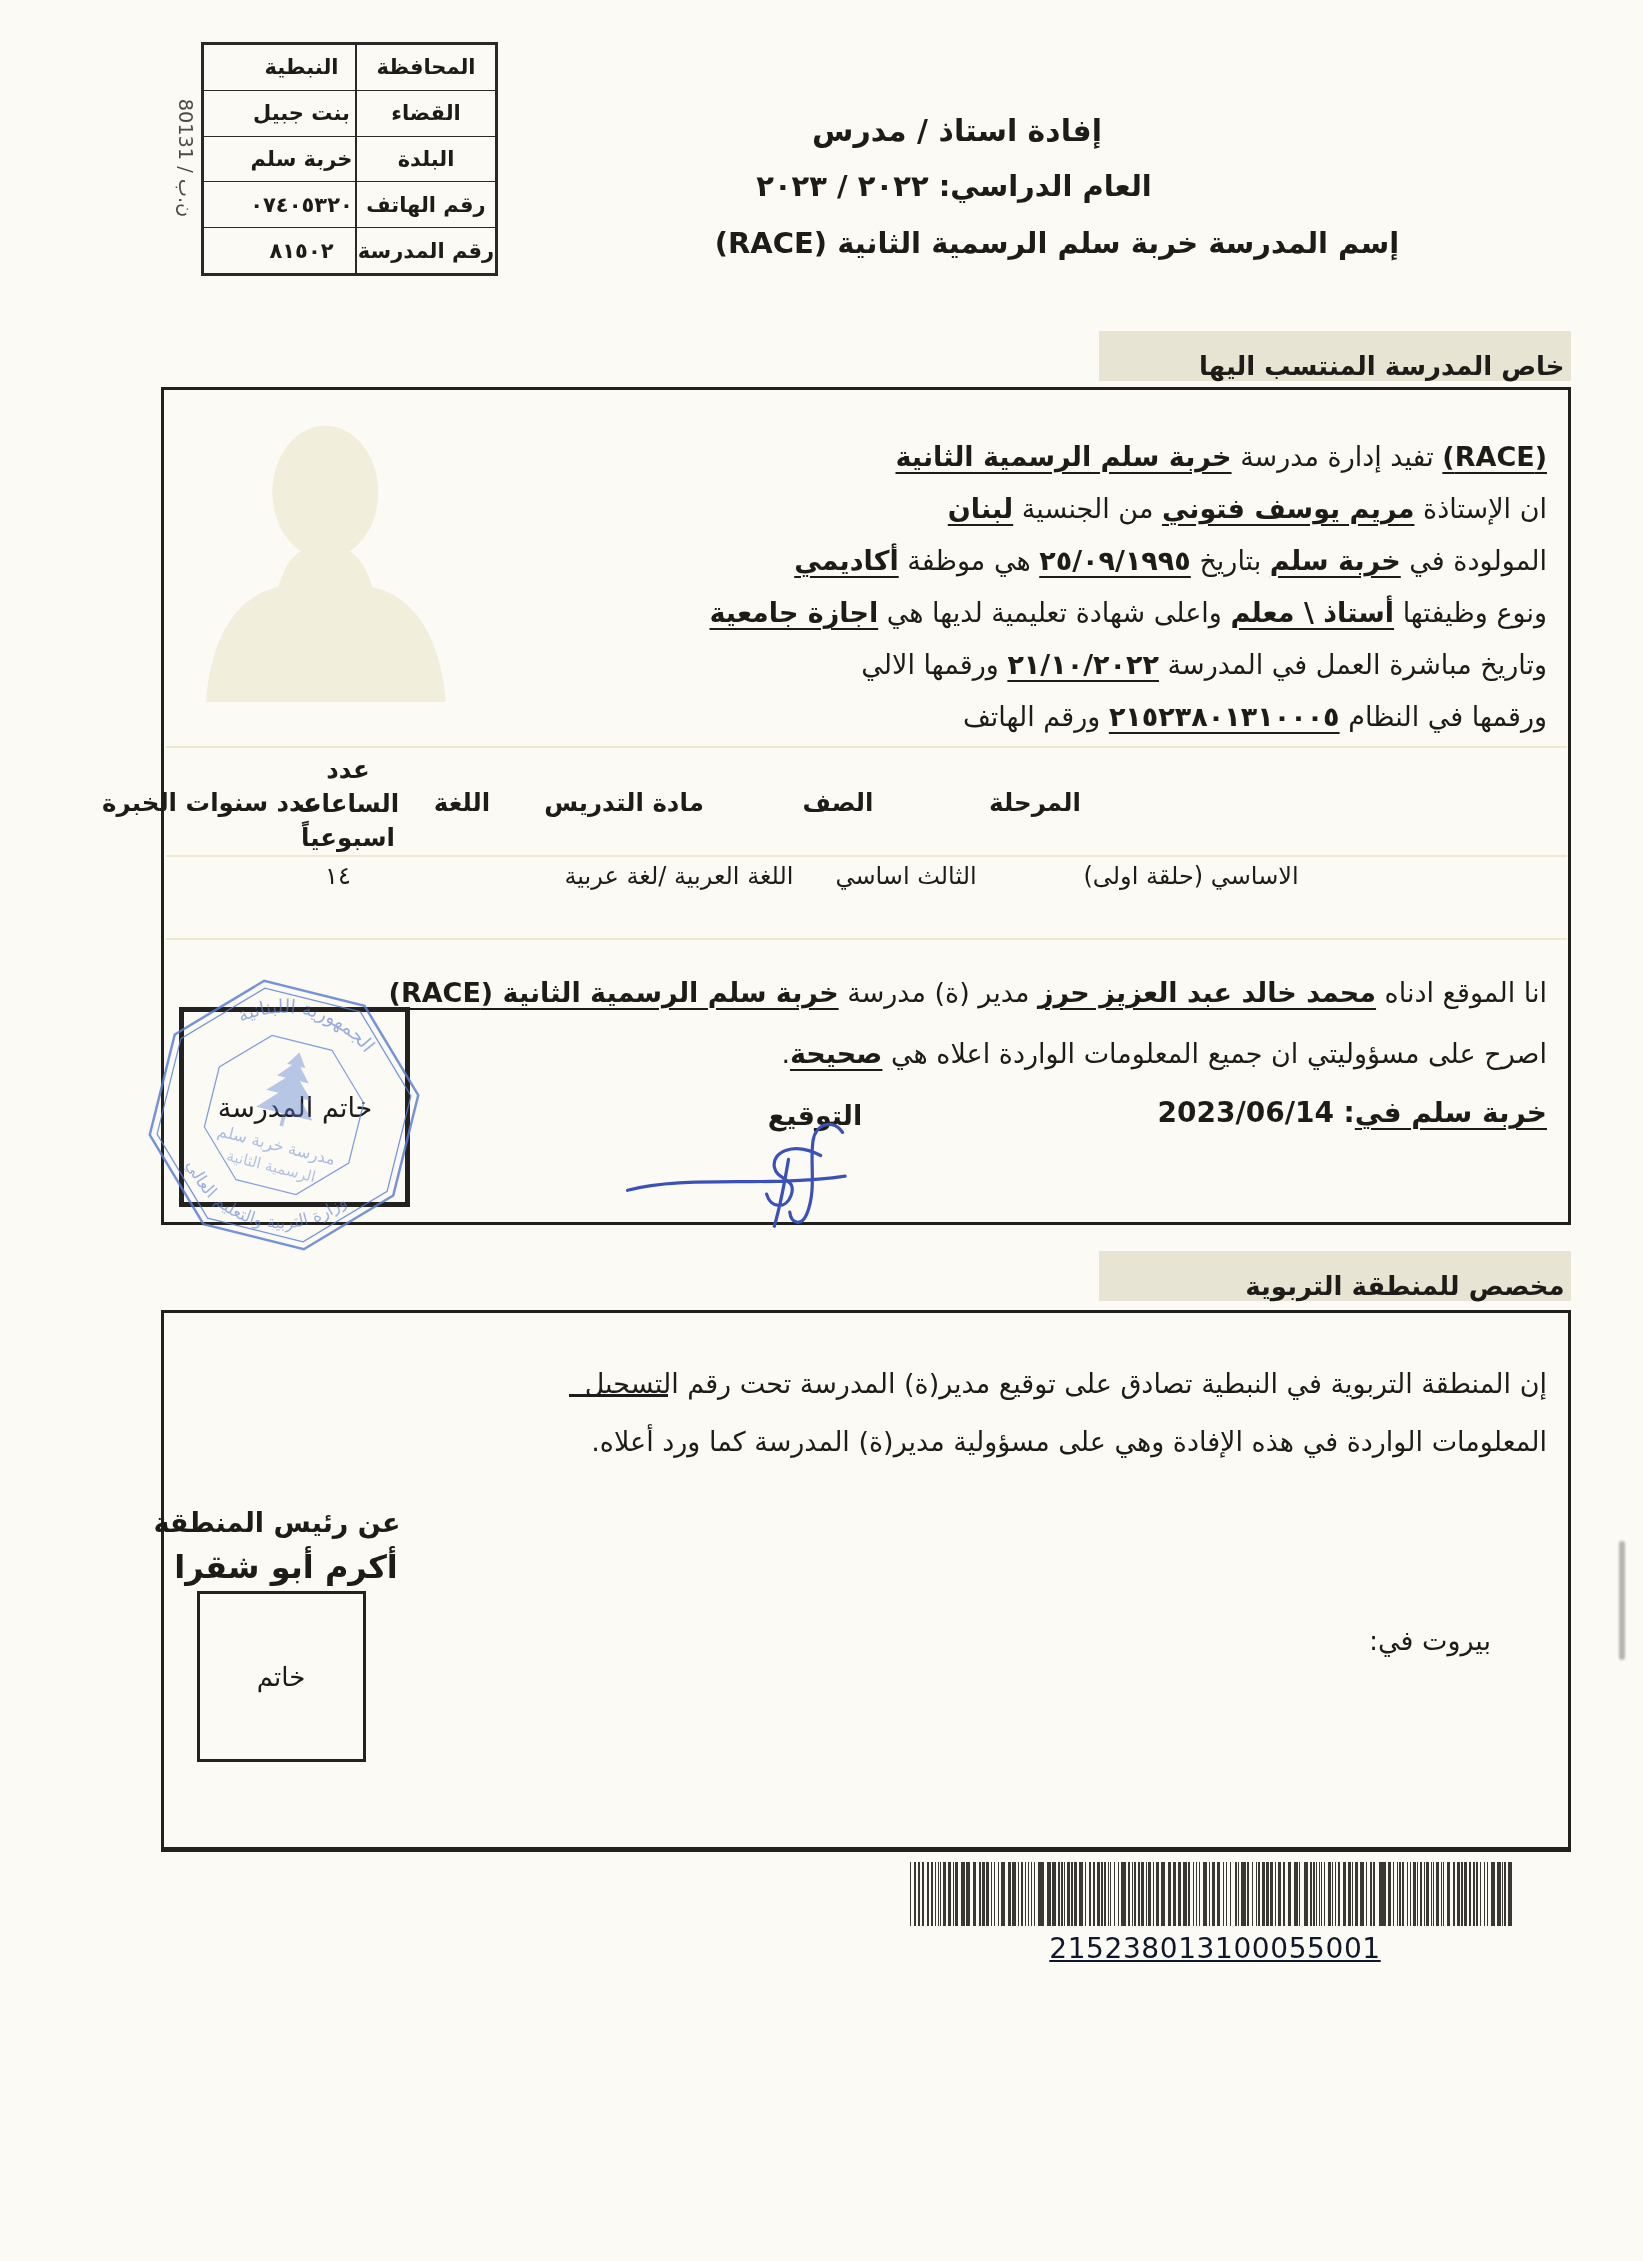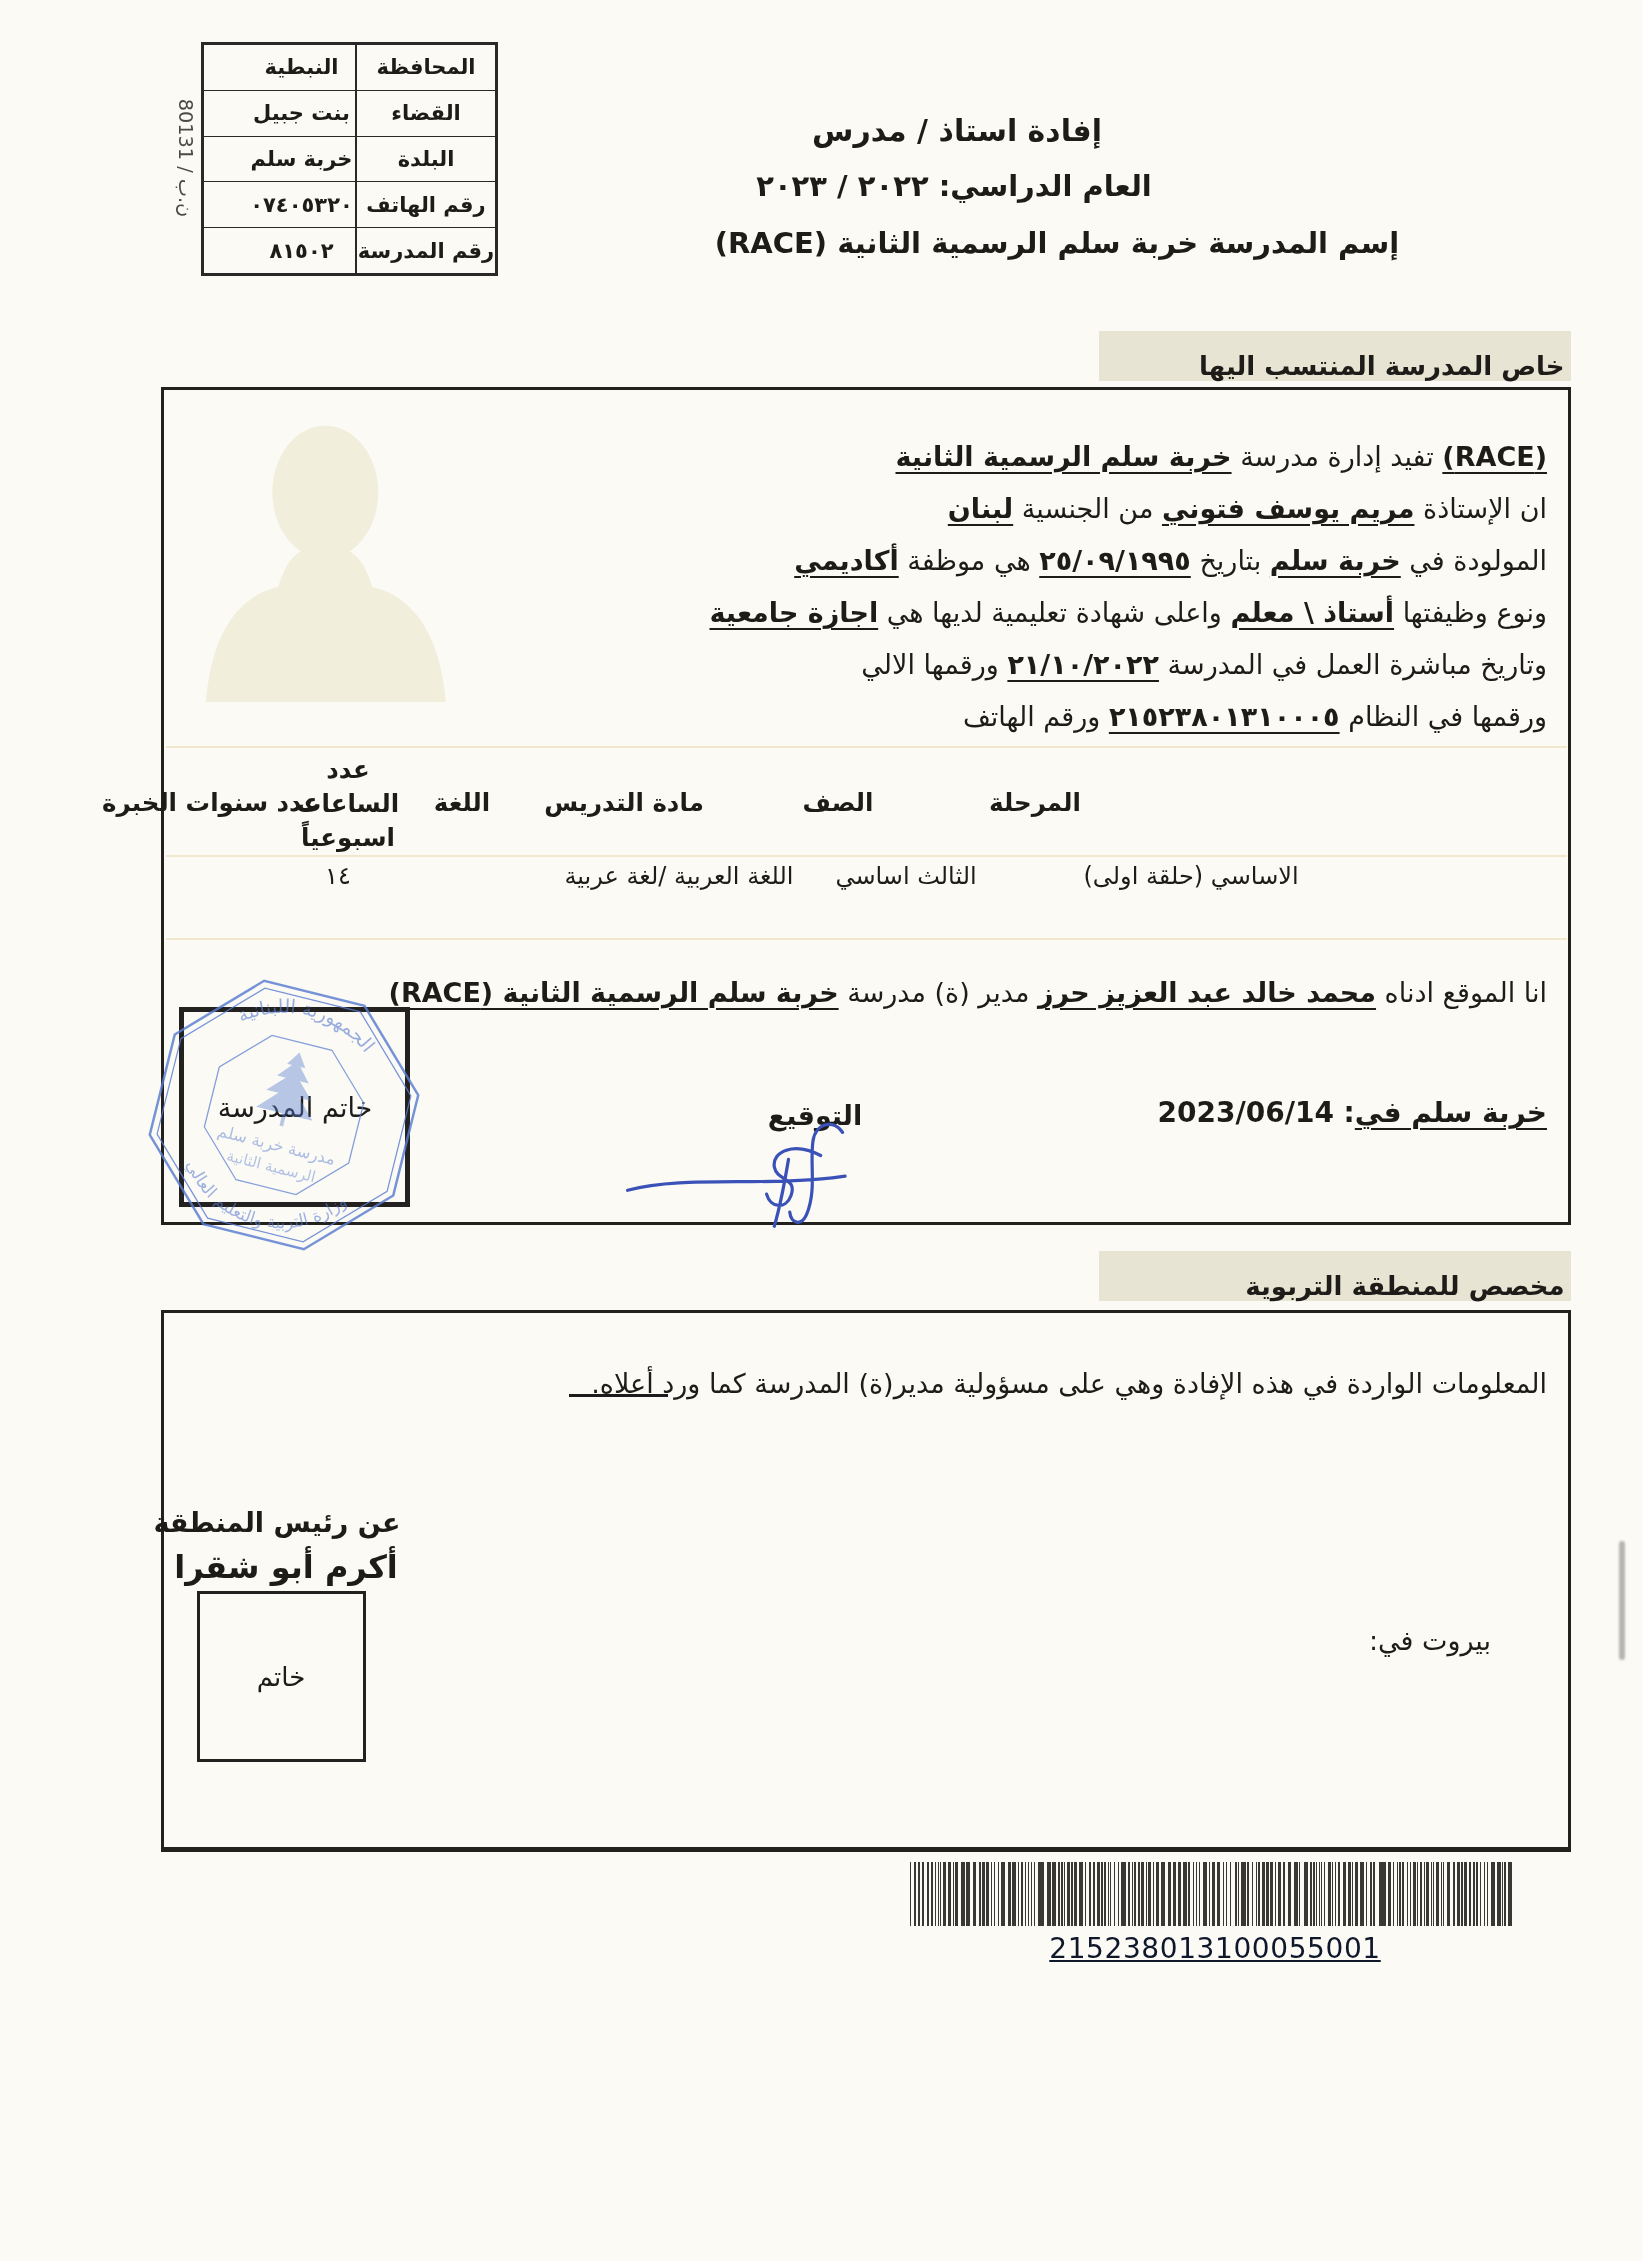--- a/index.html
+++ b/index.html
@@ -143,20 +143,21 @@
   <div class="th" style="left:348px;top:823px">اسبوعياً</div>
   <div class="th" style="left:211px;top:788px">عدد سنوات الخبرة</div>
 
   <div class="td" style="left:1191px;top:862px">الاساسي (حلقة اولى)</div>
   <div class="td" style="left:906px;top:862px">الثالث اساسي</div>
   <div class="td" style="left:679px;top:862px">اللغة العربية /لغة عربية</div>
   <div class="td" style="left:338px;top:862px">١٤</div>
 
   <div class="decl">
     <div class="dline"><span>انا الموقع ادناه </span><span class="bu">محمد خالد عبد العزيز حرز</span><span> مدير (ة) مدرسة </span><span class="bu">خربة سلم الرسمية الثانية (RACE)</span></div>
+    <div class="dline"><span>اصرح على مسؤوليتي ان جميع المعلومات الواردة اعلاه هي </span><span class="bu">صحيحة</span><span>.</span></div>
   </div>
 
   <div class="dateline"><span class="bu">خربة سلم في</span><span>: 2023/06/14</span></div>
   <div class="siglabel">التوقيع</div>
   <svg class="sig" viewBox="0 0 390 175">
     <path d="M352,22 C340,2 310,6 306,36 C301,72 312,112 296,150 C288,168 272,164 270,146
              M318,58 C276,36 242,52 246,76 C250,98 282,92 272,120 C264,142 240,140 234,118
              M18,112 C110,88 230,108 356,90
              M268,64 C262,100 254,140 246,168" fill="none" style="stroke:var(--signature_blue,#3a52b8)" stroke-width="5" stroke-linecap="round"></path>
   </svg>
@@ -188,20 +189,21 @@
       <text x="0" y="92" text-anchor="middle" font-size="24" style="fill:var(--stamp_blue,#5b7dd1);stroke:none" opacity="0.55">الرسمية الثانية</text>
     </g>
   </svg>
 
   <div class="banner banner2">
     <span>مخصص للمنطقة التربوية</span>
   </div>
   <div class="box2"></div>
 
   <div class="p2">
+    <div class="dline">إن المنطقة التربوية في النبطية تصادق على توقيع مدير(ة) المدرسة تحت رقم التسجيل</div>
     <div class="dline">المعلومات الواردة في هذه الإفادة وهي على مسؤولية مدير(ة) المدرسة كما ورد أعلاه.</div>
   </div>
   <div class="blankline"></div>
 
   <div class="chief-title">عن رئيس المنطقة</div>
   <div class="chief-name">أكرم أبو شقرا</div>
   <div class="stampbox2"></div>
   <div class="stampbox2-label">خاتم</div>
   <div class="beirut">بيروت في:</div>
 

